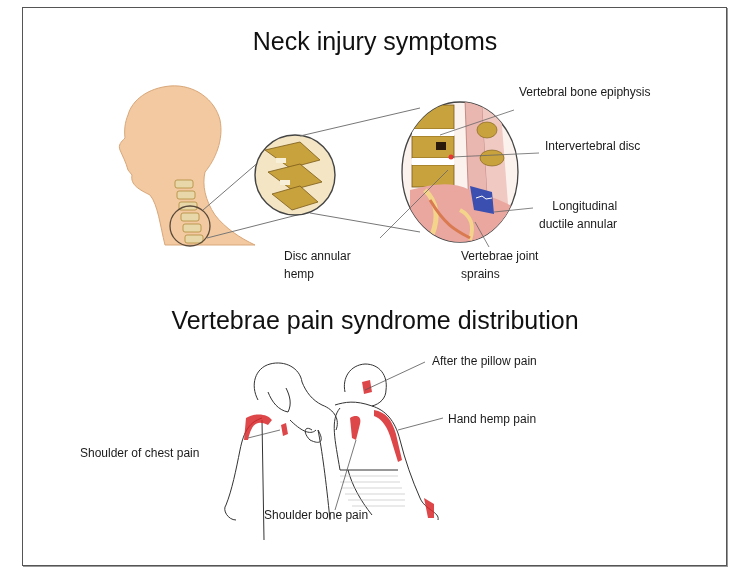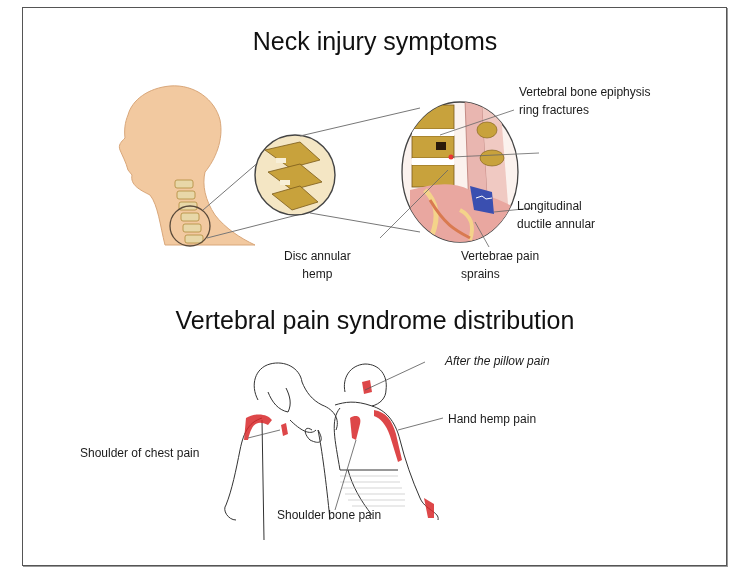--- a/index.html
+++ b/index.html
@@ -90,38 +90,38 @@
     <line x1="440" y1="135" x2="514" y2="110"></line>
     <line x1="452" y1="157" x2="539" y2="153"></line>
     <line x1="494" y1="212" x2="533" y2="208"></line>
     <line x1="448" y1="170" x2="380" y2="238"></line>
     <line x1="475" y1="222" x2="489" y2="247"></line>
   </g>
 </svg>
 
 <div class="label" style="left:519px; top:83px;">
   <div>Vertebral bone epiphysis</div>
-  <div>ring fractures</div>
 </div>
 <div class="label" style="left:545px; top:137px;">
+  <div>Intervertebral disc</div>
 </div>
-<div class="label" style="left:517px; top:197px;">
+<div class="label" style="left:539px; top:197px;text-align:right;">
   <div>Longitudinal</div>
   <div>ductile annular</div>
 </div>
-<div class="label" style="left:284px; top:247px;text-align:center;">
+<div class="label" style="left:284px; top:247px;">
   <div>Disc annular</div>
   <div>hemp</div>
 </div>
 <div class="label" style="left:461px; top:247px;">
-  <div>Vertebrae pain</div>
+  <div>Vertebrae joint</div>
   <div>sprains</div>
 </div>
 
-<div class="title title-mid">Vertebral pain syndrome distribution</div>
+<div class="title title-mid">Vertebrae pain syndrome distribution</div>
 
 <svg class="art" width="750" height="577">
   <g fill="none" stroke="#333" stroke-width="1">
 
     <path d="M258,400 C250,385 255,368 270,364 C285,360 300,368 302,382 C306,392 312,400 322,405 C335,410 340,420 336,430"></path>
     <path d="M268,392 C272,402 278,410 288,412 C292,404 290,396 286,388"></path>
 
     <path d="M262,418 C250,422 244,430 240,450 C236,470 232,490 226,505 C222,510 228,520 236,520"></path>
     <path d="M290,420 C300,430 310,436 316,430"></path>
     <path d="M262,420 L264,540"></path>
@@ -156,16 +156,16 @@
   </g>
 
   <g stroke="#555" stroke-width="0.8" fill="none">
     <line x1="365" y1="390" x2="425" y2="362"></line>
     <line x1="398" y1="430" x2="443" y2="418"></line>
     <line x1="248" y1="438" x2="280" y2="430"></line>
     <line x1="335" y1="510" x2="356" y2="440"></line>
   </g>
 </svg>
 
-<div class="label" style="left:445px; top:352px;font-style:italic;">After the pillow pain</div>
+<div class="label" style="left:432px; top:352px;">After the pillow pain</div>
 <div class="label" style="left:448px; top:410px;">Hand hemp pain</div>
 <div class="label" style="left:80px; top:444px;">Shoulder of chest pain</div>
-<div class="label" style="left:277px; top:506px;text-align:center;">Shoulder bone pain</div>
+<div class="label" style="left:264px; top:506px;text-align:center;">Shoulder bone pain</div>
 
 </body></html>

